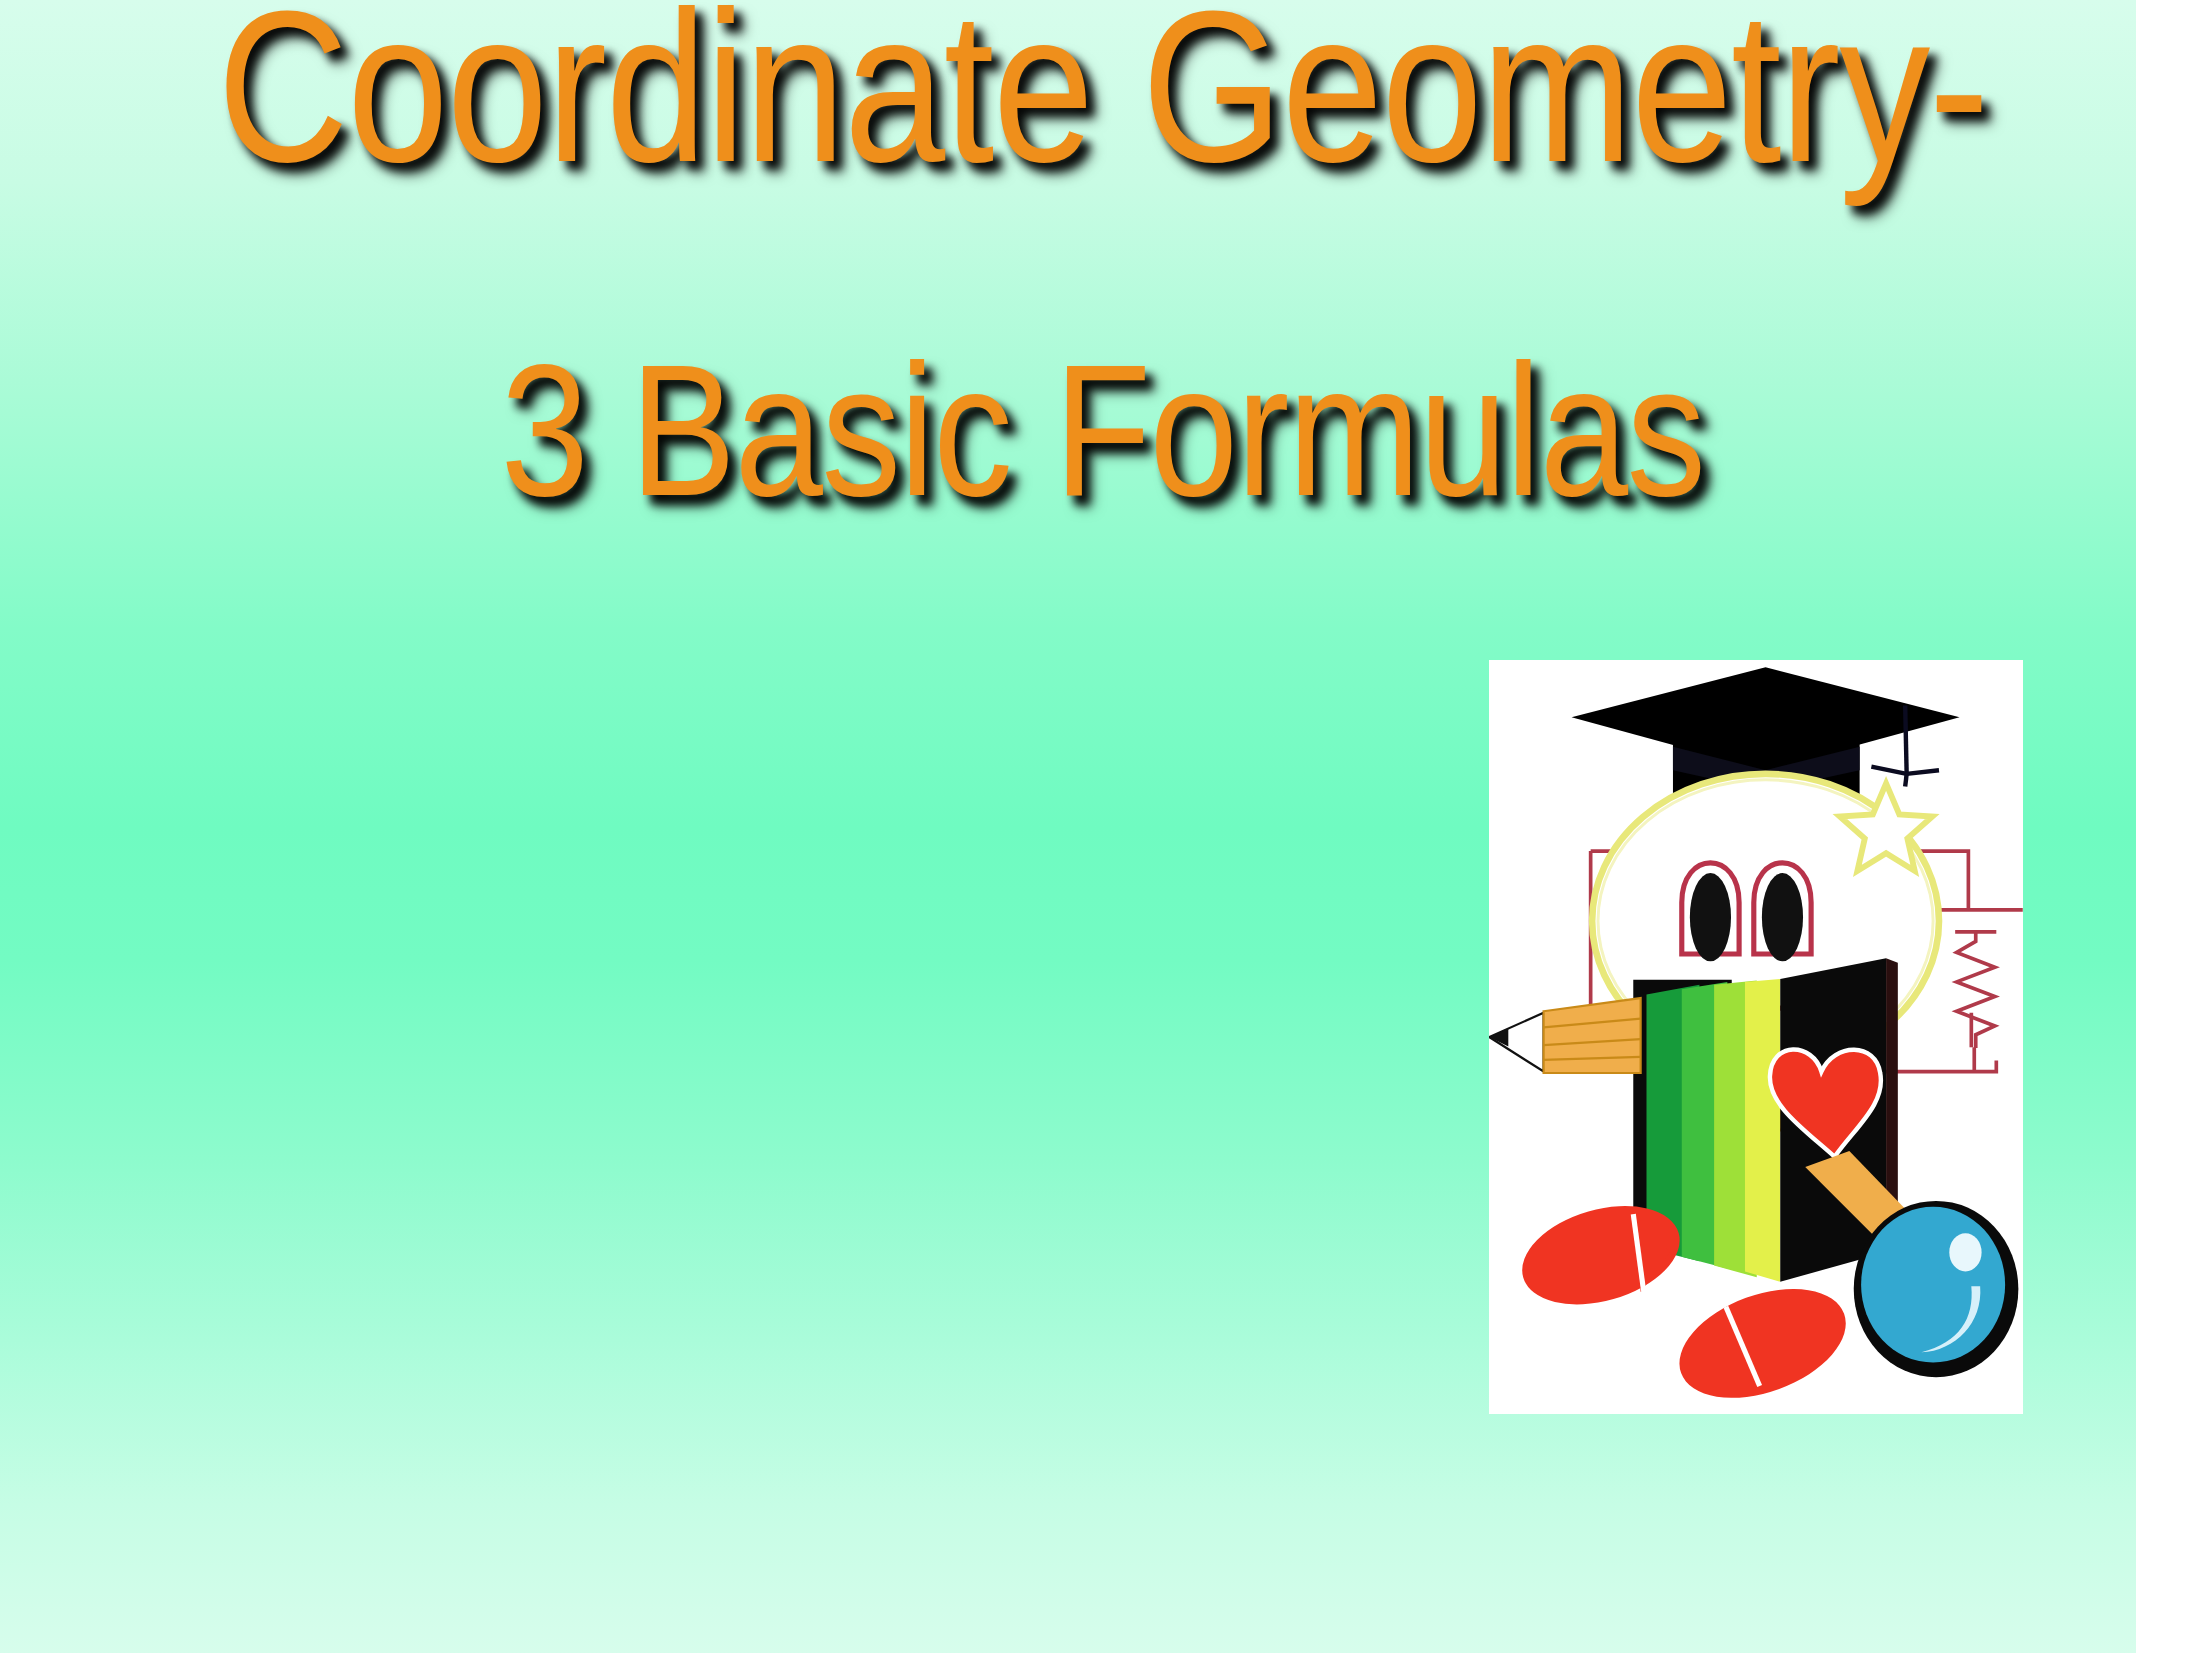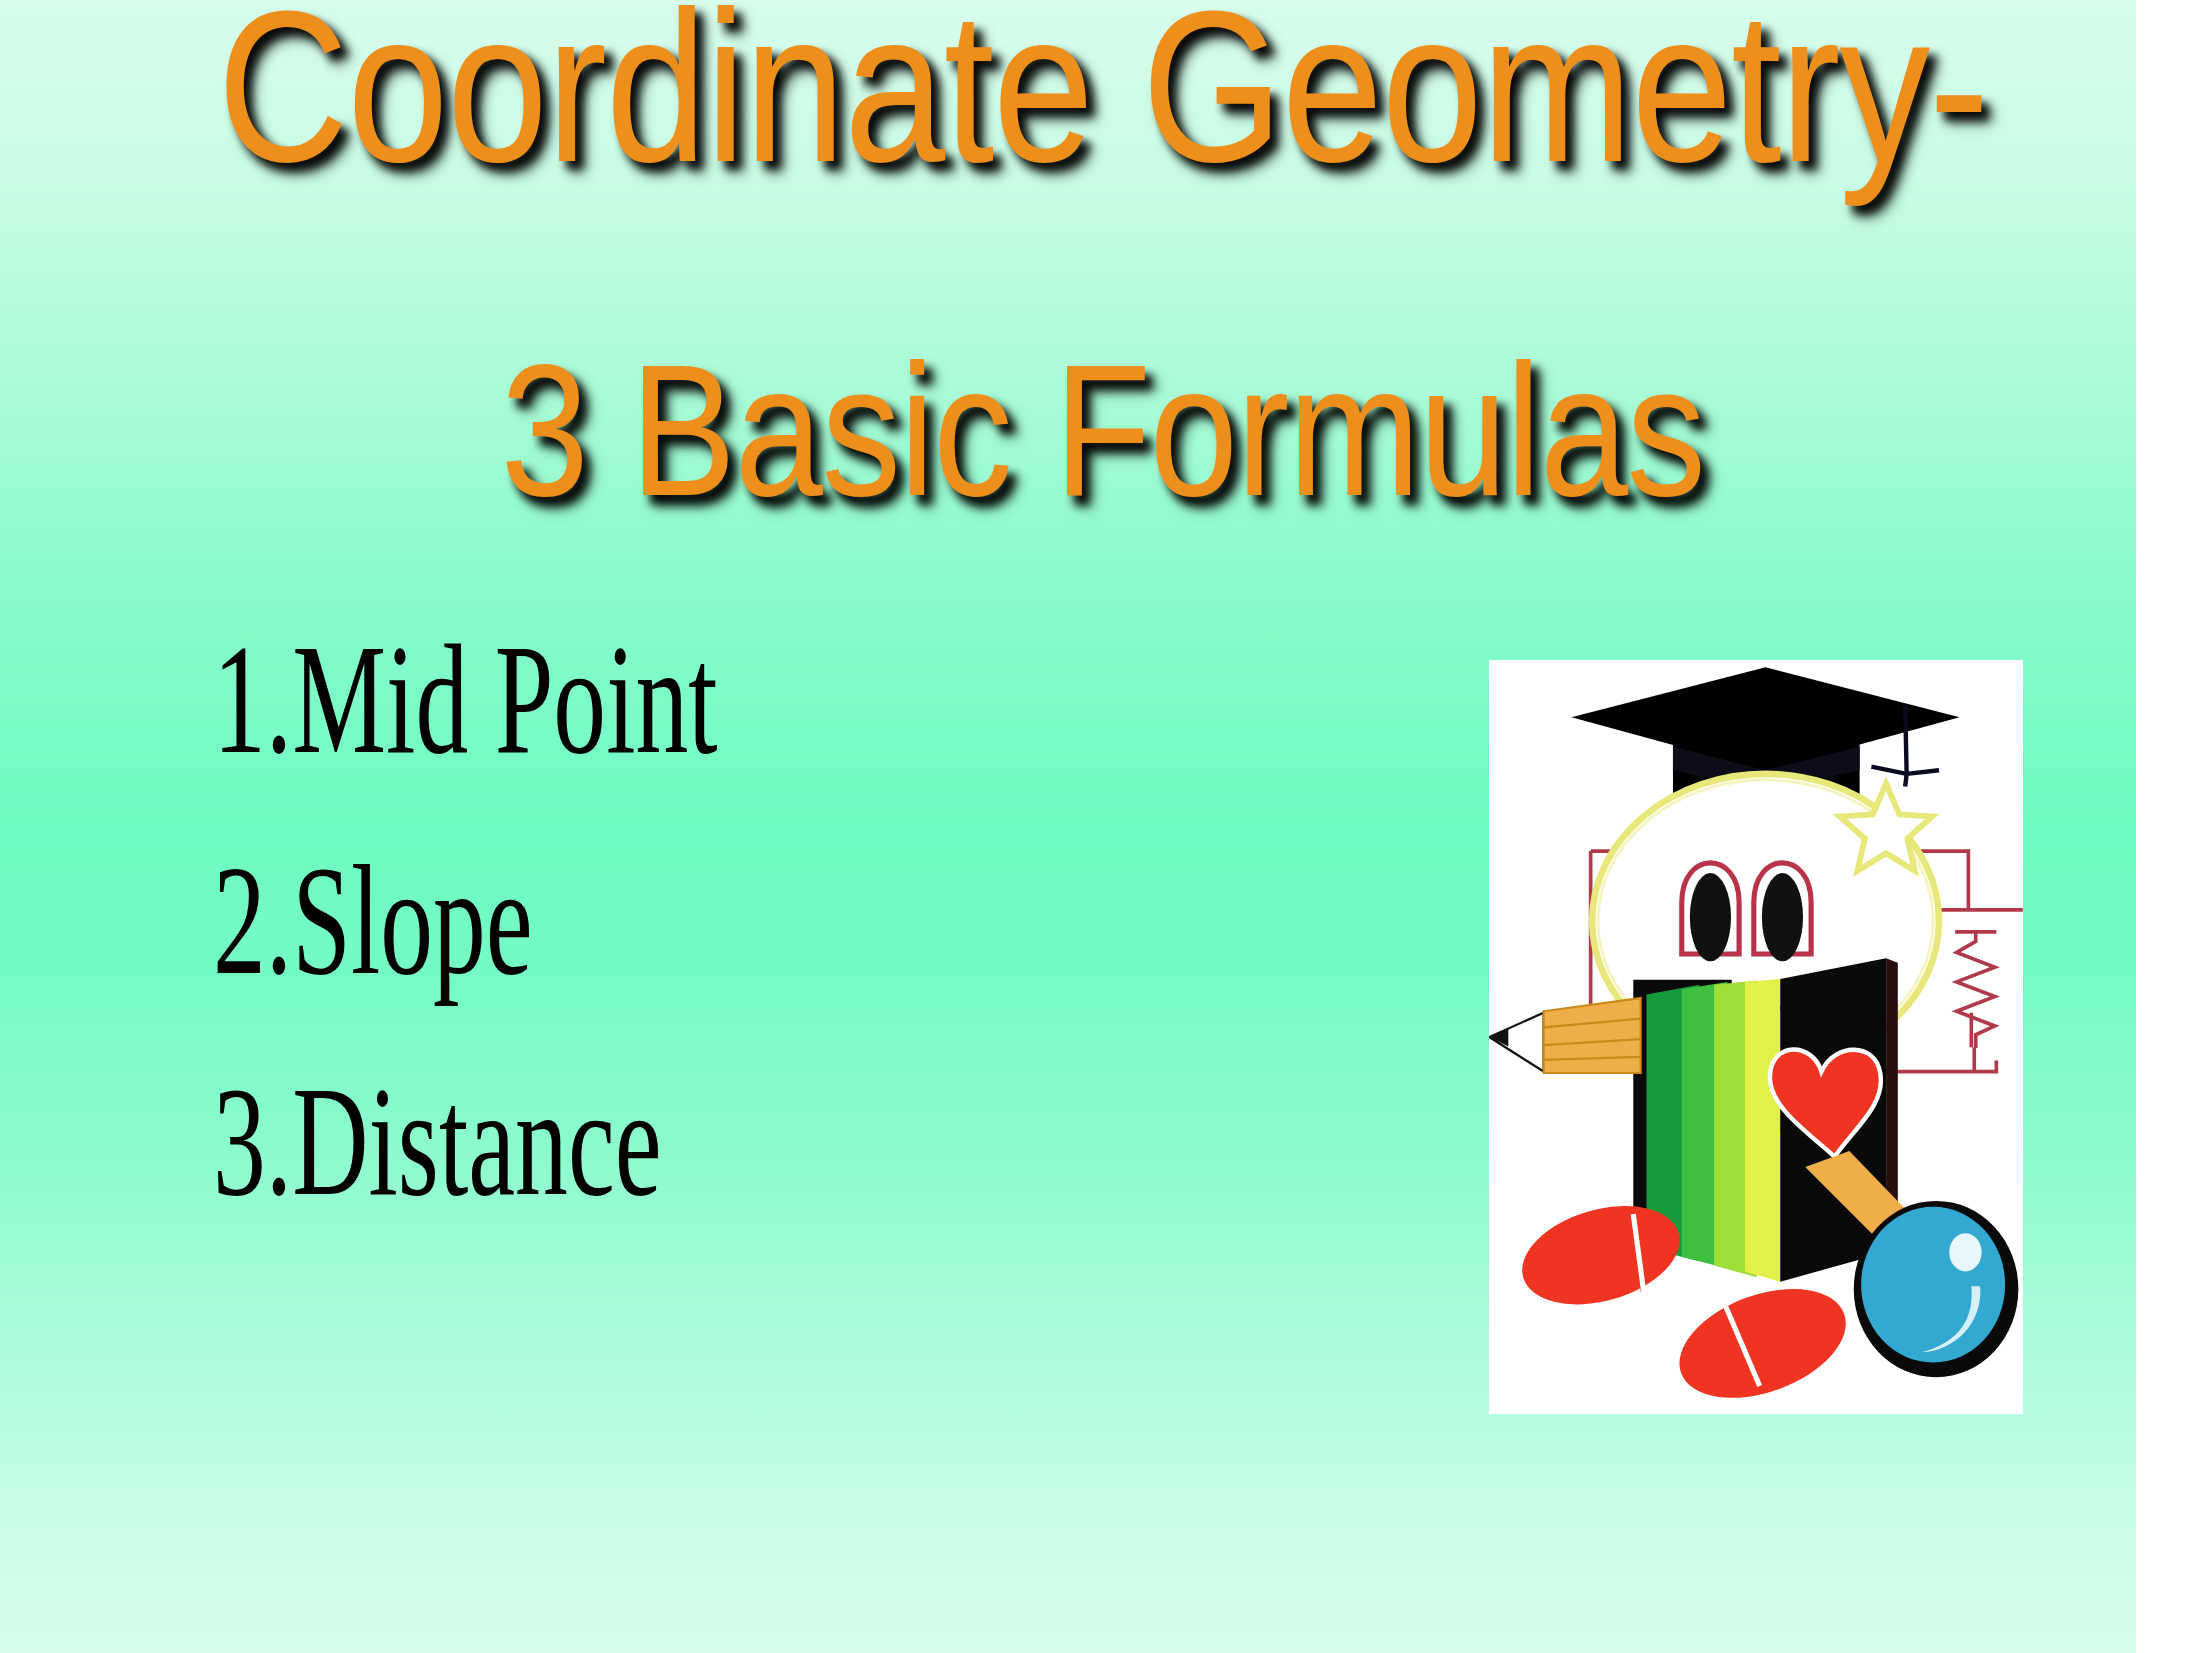--- a/index.html
+++ b/index.html
@@ -103,25 +103,20 @@
 </head>
 <body>
 
 <div class="slide">
 
   <div class="title-block">
     <div class="title-line title-line-1">Coordinate Geometry-</div>
     <div class="title-line title-line-2">3 Basic Formulas</div>
   </div>
 
-  <div class="body-list">
-    <div class="list-item">1.Mid Point</div>
-    <div class="list-item">2.Slope</div>
-    <div class="list-item">3.Distance</div>
-  </div>
 
   <div class="clipart-frame">
     <svg viewBox="0 0 726 1026" xmlns="http://www.w3.org/2000/svg">
 
       <rect x="0" y="0" width="726" height="1026" fill="#ffffff"></rect>
 
       <g fill="none" stroke="#b03a4a" stroke-width="5">
 
         <path d="M138 260 L138 487"></path>
         <path d="M138 260 L512 260"></path>

